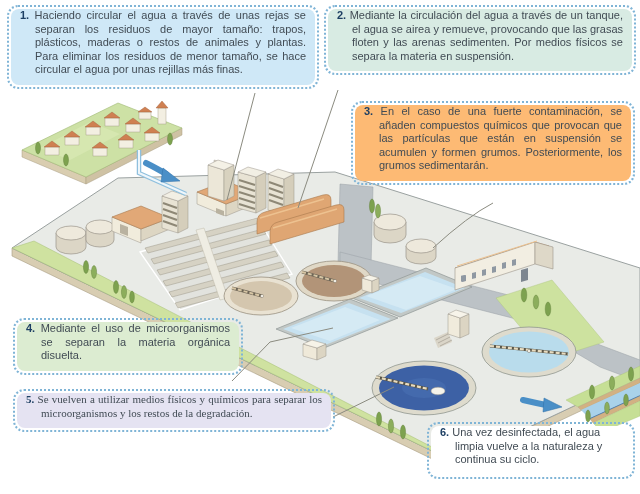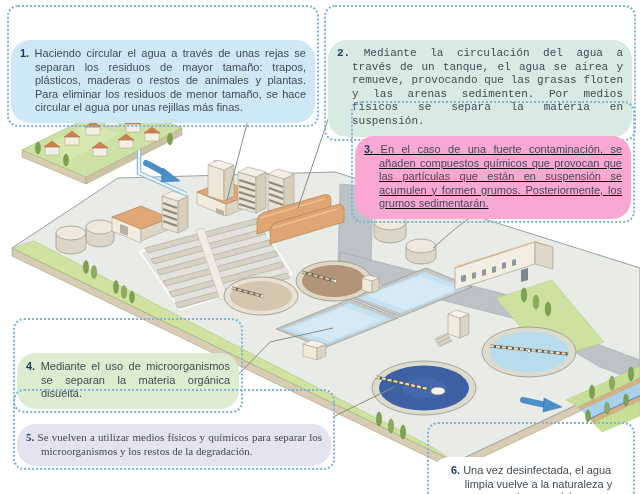--- a/index.html
+++ b/index.html
@@ -1,24 +1,24 @@
 <!DOCTYPE html>
 <html><head>
 <meta charset="utf-8">
 <style>
   html,body{margin:0;padding:0;background:#fff;}
   .page{position:relative;width:640px;height:494px;background:#ffffff;overflow:hidden;
         font-family:"Liberation Sans",sans-serif;}
   .scene{position:absolute;left:0;top:0;width:640px;height:494px;}
   .note{position:absolute;border:2px dotted #7fb4d6;border-radius:11px;padding:2px;z-index:5;}
-  .note-inner{border-radius:19px;padding:7px 9px 8px 9px;margin-top:31px;}
+  .note-inner{border-radius:8px;padding:0 9px 8px 9px;}
   .txt{font-size:11px;line-height:13.6px;color:#414b54;text-align:justify;
        padding-left:15px;text-indent:-15px;}
   .txt .num{font-weight:bold;color:#1d3f63;}
-  .note-6 .txt{text-align:center;}
+  .note-6 .txt{text-align:left;}
 </style>
 </head>
 <body>
 
 <div class="page">
 
 <svg class="scene" viewBox="0 0 640 494">
 
   <g>
     <polygon points="12,248 455,462 640,375 640,383 455,470 12,256" fill="#d8cdb2" stroke="#a89c82" stroke-width="0.6"></polygon>
@@ -295,28 +295,28 @@
     <path d="M333,417 L394,387"></path>
   </g>
 </svg>
 
 <div class="note note-1" style="left:7px;top:5px;width:304px;">
   <div class="note-inner" style="background-color: rgb(207, 232, 247);">
     <div class="txt"><span class="num">1.</span> <span>Haciendo circular el agua a través de unas rejas se separan los residuos de mayor tamaño: trapos, plásticos, maderas o restos de animales y plantas. Para eliminar los residuos de menor tamaño, se hace circular el agua por unas rejillas más finas.</span></div>
   </div>
 </div>
 
-<div class="note note-2" style="left:324px;top:5px;width:304px;font-family:Liberation Mono, monospace;">
+<div class="note note-2" style="left:324px;top:5px;width:304px;">
   <div class="note-inner" style="background-color: rgb(216, 235, 227);">
     <div class="txt"><span class="num">2.</span> <span>Mediante la circulación del agua a través de un tanque, el agua se airea y remueve, provocando que las grasas floten y las arenas sedimenten. Por medios físicos se separa la materia en suspensión.</span></div>
   </div>
 </div>
 
 <div class="note note-3" style="left:351px;top:101px;width:276px;">
-  <div class="note-inner" style="background-color: #f9a8d4; text-decoration: underline;">
+  <div class="note-inner" style="background-color: #fdba74;">
     <div class="txt"><span class="num">3.</span> <span>En el caso de una fuerte contaminación, se añaden compuestos químicos que provocan que las partículas que están en suspensión se acumulen y formen grumos. Posteriormente, los grumos sedimentarán.</span></div>
   </div>
 </div>
 
 <div class="note note-4" style="left:13px;top:318px;width:222px;">
   <div class="note-inner" style="background-color: rgb(220, 236, 209);">
     <div class="txt"><span class="num">4.</span> <span>Mediante el uso de microorganismos se separan la materia orgánica disuelta.</span></div>
   </div>
 </div>
 

